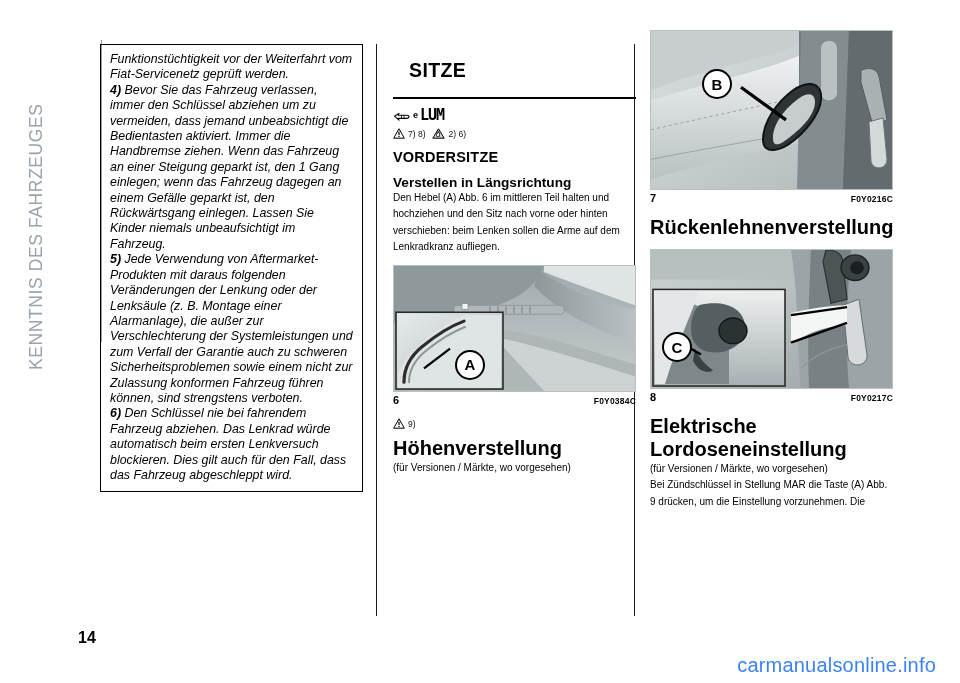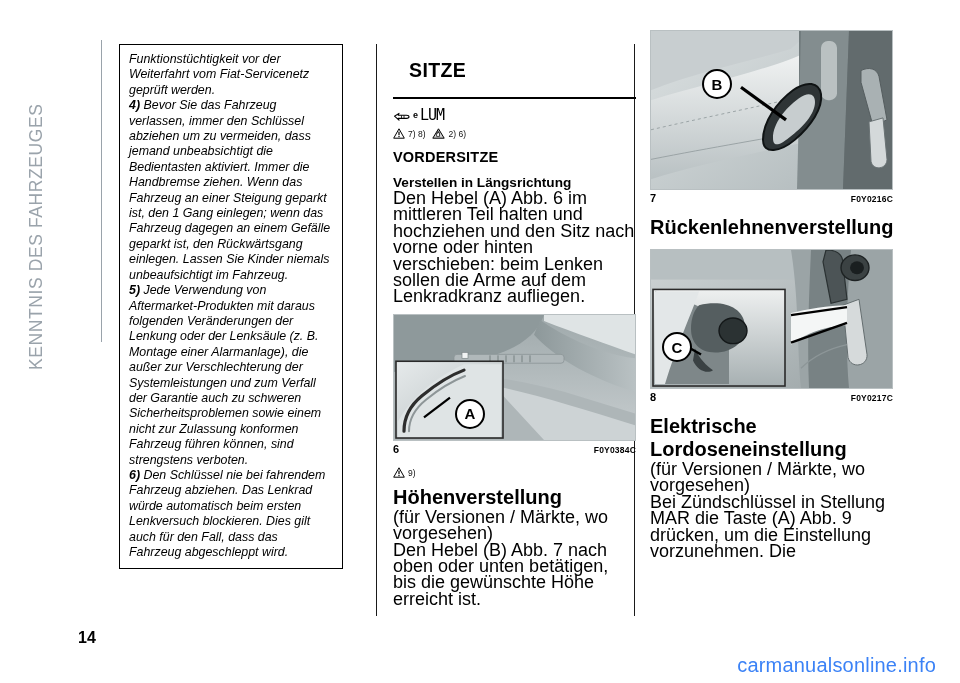--- a/index.html
+++ b/index.html
@@ -43,21 +43,21 @@
     width: 1px;
     height: 302px;
     background: #9aa3ab;
   }
 
   
   .col {
     position: absolute;
     top: 44px;
   }
-  #col1 { left: 119px;  width: 224px; }
+  #col1 { left: 100px;  width: 263px; }
   #col2 { left: 393px;  width: 243px; }
   #col3 { left: 650px;  width: 243px; }
 
   .col-divider {
     position: absolute;
     top: 44px;
     width: 1px;
     height: 572px;
     background: #1a1a1a;
   }
@@ -107,21 +107,21 @@
     font-size: 13.6px;
     font-weight: bold;
   }
   h3.block-title {
     margin: 12px 0 0 0;
     font-size: 20px;
     font-weight: bold;
   }
   p.body {
     margin: 0;
-    font-size: 18px;
+    font-size: 10px;
     line-height: 16.4px;
   }
 
   
   .symbol-row {
     display: flex;
     align-items: flex-end;
     gap: 2px;
     margin: 5px 0 0 0;
     height: 17px;
@@ -133,21 +133,21 @@
     margin: 2px 0 0 0;
     height: 14px;
   }
   .ref-num {
     font-size: 8.5px;
     line-height: 9px;
     color: #111;
   }
   .glyph-block {
     font-size: 15px;
-    font-weight: normal;
+    font-weight: bold;
     letter-spacing: -1px;
     line-height: 15px;
     font-family: "DejaVu Sans Mono", monospace;
   }
   .glyph-e {
     font-size: 9px;
     font-weight: bold;
     line-height: 15px;
   }
 
@@ -334,21 +334,20 @@
         <path d="M6 0.8 L11.3 10.2 L0.7 10.2 Z" fill="#ffffff" stroke="#000" stroke-width="1"></path>
         <rect x="5.4" y="3.6" width="1.2" height="3.6" fill="#000"></rect>
         <rect x="5.4" y="8.0" width="1.2" height="1.2" fill="#000"></rect>
       </svg>
     </span>
     <span class="ref-num">9)</span>
   </div>
 
   <h3 class="block-title" style="margin-top:8px;">Höhenverstellung</h3>
   <p class="body">(für Versionen / Märkte, wo vorgesehen)</p>
-  <p class="body">Den Hebel (B) Abb. 7 nach oben oder unten betätigen, bis die gewünschte Höhe erreicht ist.</p>
 </div>
 
 <div class="col" id="col3" style="top:30px;">
 
   <div class="figure" id="fig7" style="margin-top:0;">
     <div class="fig-img">
       <svg width="100%" height="100%" viewBox="0 0 241 160" preserveAspectRatio="none">
         <defs>
           <linearGradient id="g7a" x1="0" y1="0" x2="1" y2="1">
             <stop offset="0" stop-color="#dce1e2"></stop>

